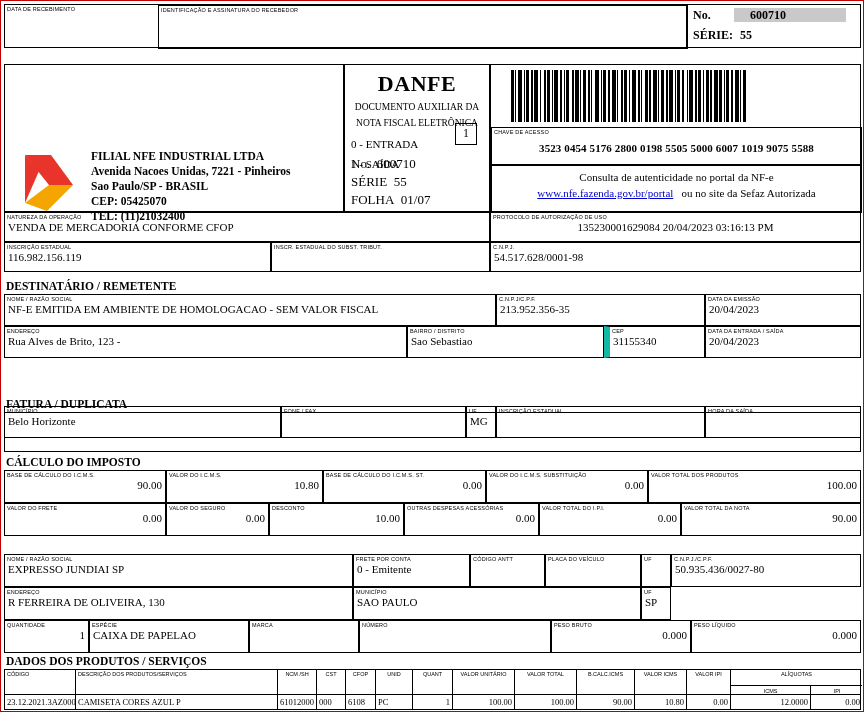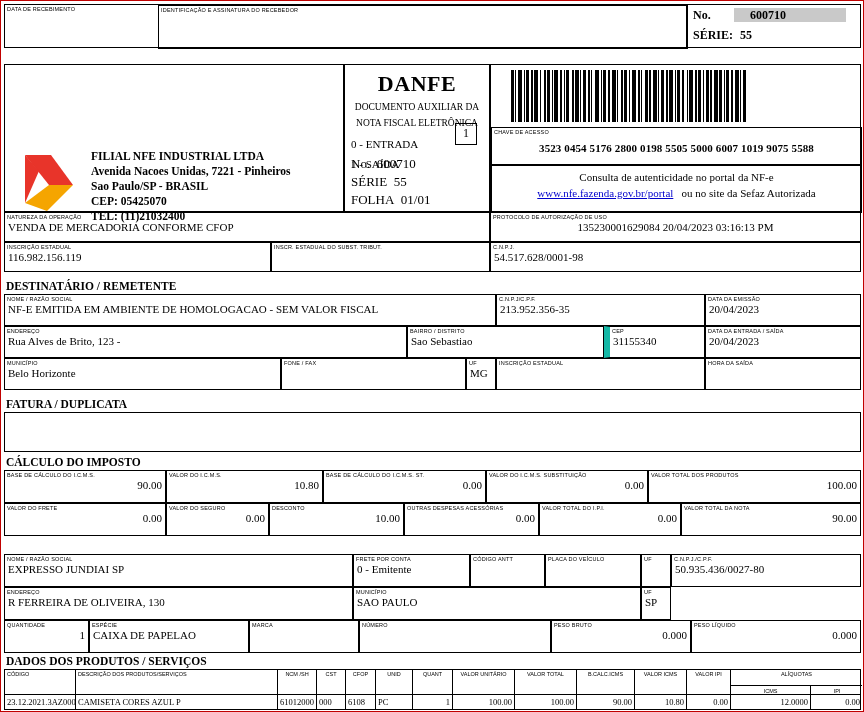--- a/index.html
+++ b/index.html
@@ -196,21 +196,21 @@
 
     <div class="box" id="danfe-cell">
       <div class="danfe-t">DANFE</div>
       <div class="danfe-s">DOCUMENTO AUXILIAR DA NOTA FISCAL ELETRÔNICA</div>
       <div class="ent">0 - ENTRADA</div>
       <div class="ent">1 - SAÍDA</div>
       <div class="sqbox">1</div>
       <div class="nofl">
         <div><span>No.</span>&nbsp;&nbsp;<span>600710</span></div>
         <div><span>SÉRIE</span>&nbsp;&nbsp;<span>55</span></div>
-        <div><span>FOLHA</span>&nbsp;&nbsp;<span>01/01</span></div>
+        <div><span>FOLHA</span>&nbsp;&nbsp;<span>01/07</span></div>
       </div>
     </div>
 
     <div class="box" id="bar-cell">
       <div class="barcode">
         <i style="width:3px"></i><i style="width:1px;background:#fff"></i><i style="width:1px"></i><i style="width:2px;background:#fff"></i><i style="width:4px"></i><i style="width:2px;background:#fff"></i><i style="width:1px"></i><i style="width:1px;background:#fff"></i><i style="width:3px"></i><i style="width:2px;background:#fff"></i><i style="width:2px"></i><i style="width:1px;background:#fff"></i><i style="width:4px"></i><i style="width:2px;background:#fff"></i><i style="width:1px"></i><i style="width:3px;background:#fff"></i><i style="width:2px"></i><i style="width:1px;background:#fff"></i><i style="width:3px"></i><i style="width:2px;background:#fff"></i><i style="width:1px"></i><i style="width:1px;background:#fff"></i><i style="width:4px"></i><i style="width:2px;background:#fff"></i><i style="width:2px"></i><i style="width:2px;background:#fff"></i><i style="width:1px"></i><i style="width:1px;background:#fff"></i><i style="width:3px"></i><i style="width:3px;background:#fff"></i><i style="width:2px"></i><i style="width:1px;background:#fff"></i><i style="width:4px"></i><i style="width:1px;background:#fff"></i><i style="width:1px"></i><i style="width:2px;background:#fff"></i><i style="width:3px"></i><i style="width:2px;background:#fff"></i><i style="width:2px"></i><i style="width:1px;background:#fff"></i><i style="width:1px"></i><i style="width:3px;background:#fff"></i><i style="width:4px"></i><i style="width:2px;background:#fff"></i><i style="width:1px"></i><i style="width:1px;background:#fff"></i><i style="width:3px"></i><i style="width:2px;background:#fff"></i><i style="width:2px"></i><i style="width:2px;background:#fff"></i><i style="width:4px"></i><i style="width:1px;background:#fff"></i><i style="width:1px"></i><i style="width:3px;background:#fff"></i><i style="width:2px"></i><i style="width:1px;background:#fff"></i><i style="width:3px"></i><i style="width:2px;background:#fff"></i><i style="width:1px"></i><i style="width:2px;background:#fff"></i><i style="width:4px"></i><i style="width:2px;background:#fff"></i><i style="width:2px"></i><i style="width:1px;background:#fff"></i><i style="width:1px"></i><i style="width:3px;background:#fff"></i><i style="width:3px"></i><i style="width:1px;background:#fff"></i><i style="width:2px"></i><i style="width:2px;background:#fff"></i><i style="width:4px"></i><i style="width:1px;background:#fff"></i><i style="width:1px"></i><i style="width:2px;background:#fff"></i><i style="width:3px"></i><i style="width:2px;background:#fff"></i><i style="width:2px"></i><i style="width:1px;background:#fff"></i><i style="width:4px"></i><i style="width:2px;background:#fff"></i><i style="width:1px"></i><i style="width:1px;background:#fff"></i><i style="width:3px"></i><i style="width:2px;background:#fff"></i><i style="width:2px"></i><i style="width:3px;background:#fff"></i><i style="width:1px"></i><i style="width:1px;background:#fff"></i><i style="width:4px"></i><i style="width:2px;background:#fff"></i><i style="width:2px"></i><i style="width:1px;background:#fff"></i><i style="width:3px"></i><i style="width:2px;background:#fff"></i><i style="width:1px"></i><i style="width:2px;background:#fff"></i><i style="width:3px"></i><i style="width:1px;background:#fff"></i><i style="width:2px"></i><i style="width:2px;background:#fff"></i><i style="width:4px"></i><i style="width:1px;background:#fff"></i><i style="width:3px"></i><i style="width:2px;background:#fff"></i><i style="width:1px"></i><i style="width:1px;background:#fff"></i><i style="width:3px"></i><i style="width:2px;background:#fff"></i><i style="width:2px"></i><i style="width:2px;background:#fff"></i><i style="width:4px"></i><i style="width:1px;background:#fff"></i><i style="width:1px"></i><i style="width:2px;background:#fff"></i><i style="width:3px"></i>
       </div>
       <div class="box" id="chave">
         <div class="lbl">CHAVE DE ACESSO</div>
         <div class="chave-val">3523 0454 5176 2800 0198 5505 5000 6007 1019 9075 5588</div>
@@ -280,21 +280,21 @@
     <div class="box" id="d2c">
       <div class="lbl">CEP</div>
       <div class="val">31155340</div>
     </div>
     <div class="box" id="d2d">
       <div class="lbl">DATA DA ENTRADA / SAÍDA</div>
       <div class="val">20/04/2023</div>
     </div>
   </div>
 
-  <div id="dest3" style="position:absolute;">
+  <div id="dest3" style="position:absolute;margin-top:48px;">
     <div class="box" id="d3a">
       <div class="lbl">MUNICÍPIO</div>
       <div class="val">Belo Horizonte</div>
     </div>
     <div class="box" id="d3b">
       <div class="lbl">FONE / FAX</div>
       <div class="val"></div>
     </div>
     <div class="box" id="d3c">
       <div class="lbl">UF</div>

